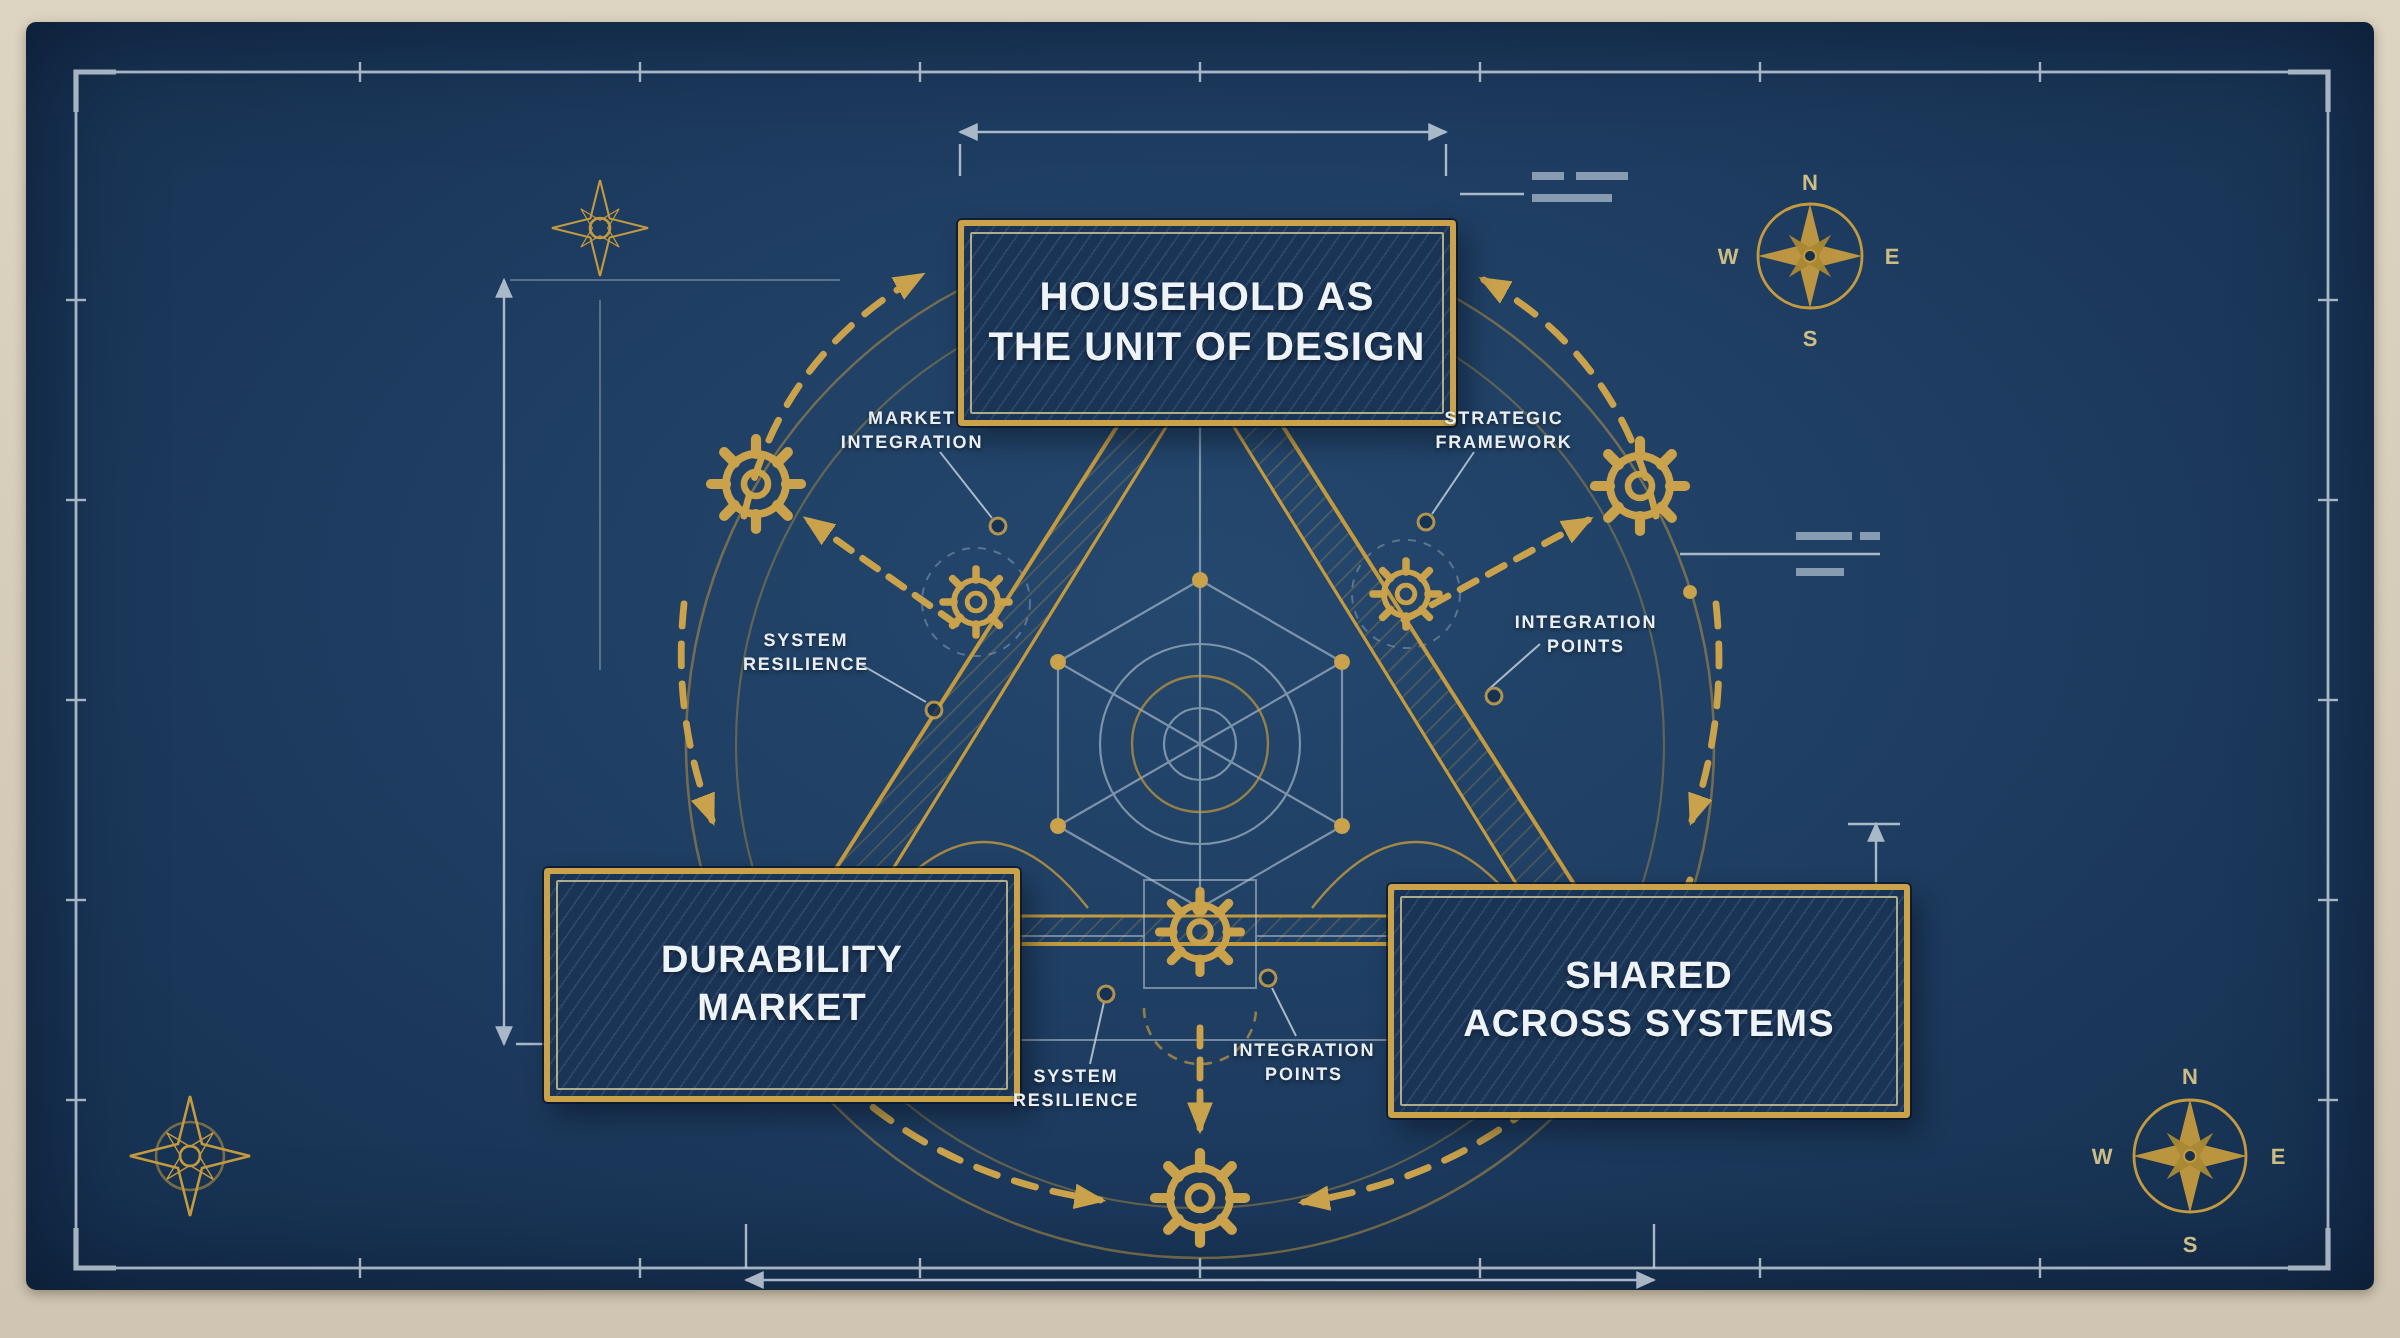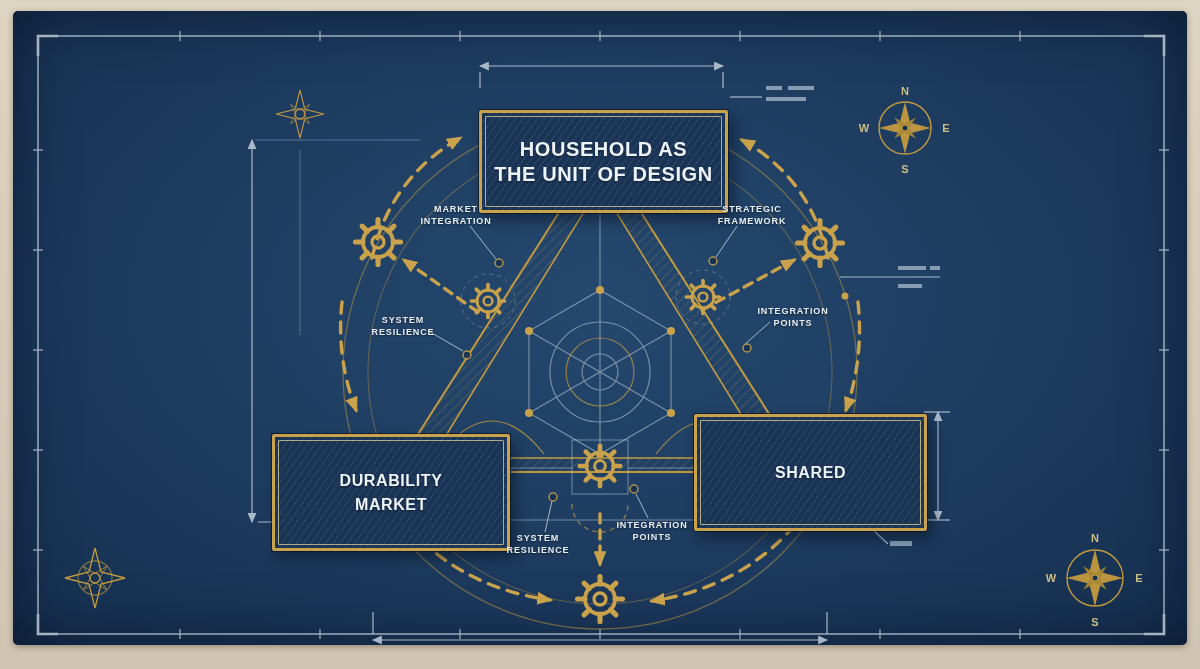--- a/index.html
+++ b/index.html
@@ -24,21 +24,21 @@
   }
   .node-inner{
     position:absolute;inset:3px;border:1px solid rgba(226,209,156,.75);border-radius:1px;
     display:flex;flex-direction:column;align-items:center;justify-content:center;
   }
   .node-line{
     display:block;color:#eef3f8;font-weight:700;letter-spacing:.6px;text-align:center;
     text-shadow:0 1px 2px rgba(0,0,0,.45);
   }
   .node-top .node-line{font-size:20px;line-height:25px;}
-  .node-side .node-line{font-size:16px;line-height:24px;}
+  .node-side .node-line{font-size:19px;line-height:24px;}
   .callout{
     position:absolute;z-index:5;width:110px;text-align:center;
   }
   .callout-line{
     display:block;color:#e9eef3;font-weight:700;font-size:9px;line-height:11.5px;
     letter-spacing:.9px;text-shadow:0 1px 2px rgba(0,0,0,.5);
   }
 </style>
 </head>
 <body>
@@ -287,23 +287,24 @@
     </div>
   </div>
 
   <div class="node node-side" style="left:272px;top:412px;width:232px;height:111px;">
     <div class="node-inner">
       <span class="node-line">DURABILITY</span>
       <span class="node-line">MARKET</span>
     </div>
   </div>
 
-  <div class="node node-side" style="left:694px;top:392px;width:227px;height:111px;">
+  <div class="node node-side" style="left:694px;top:420px;width:227px;height:111px;padding-left:28px;">
     <div class="node-inner">
       <span class="node-line">SHARED</span>
+      <span class="node-line">ACROSS SYSTEMS</span>
     </div>
   </div>
 
   <div class="callout" style="left:401px;top:204px;">
     <span class="callout-line">MARKET</span>
     <span class="callout-line">INTEGRATION</span>
   </div>
   <div class="callout" style="left:697px;top:204px;text-align:center;">
     <span class="callout-line">STRATEGIC</span>
     <span class="callout-line">FRAMEWORK</span>

